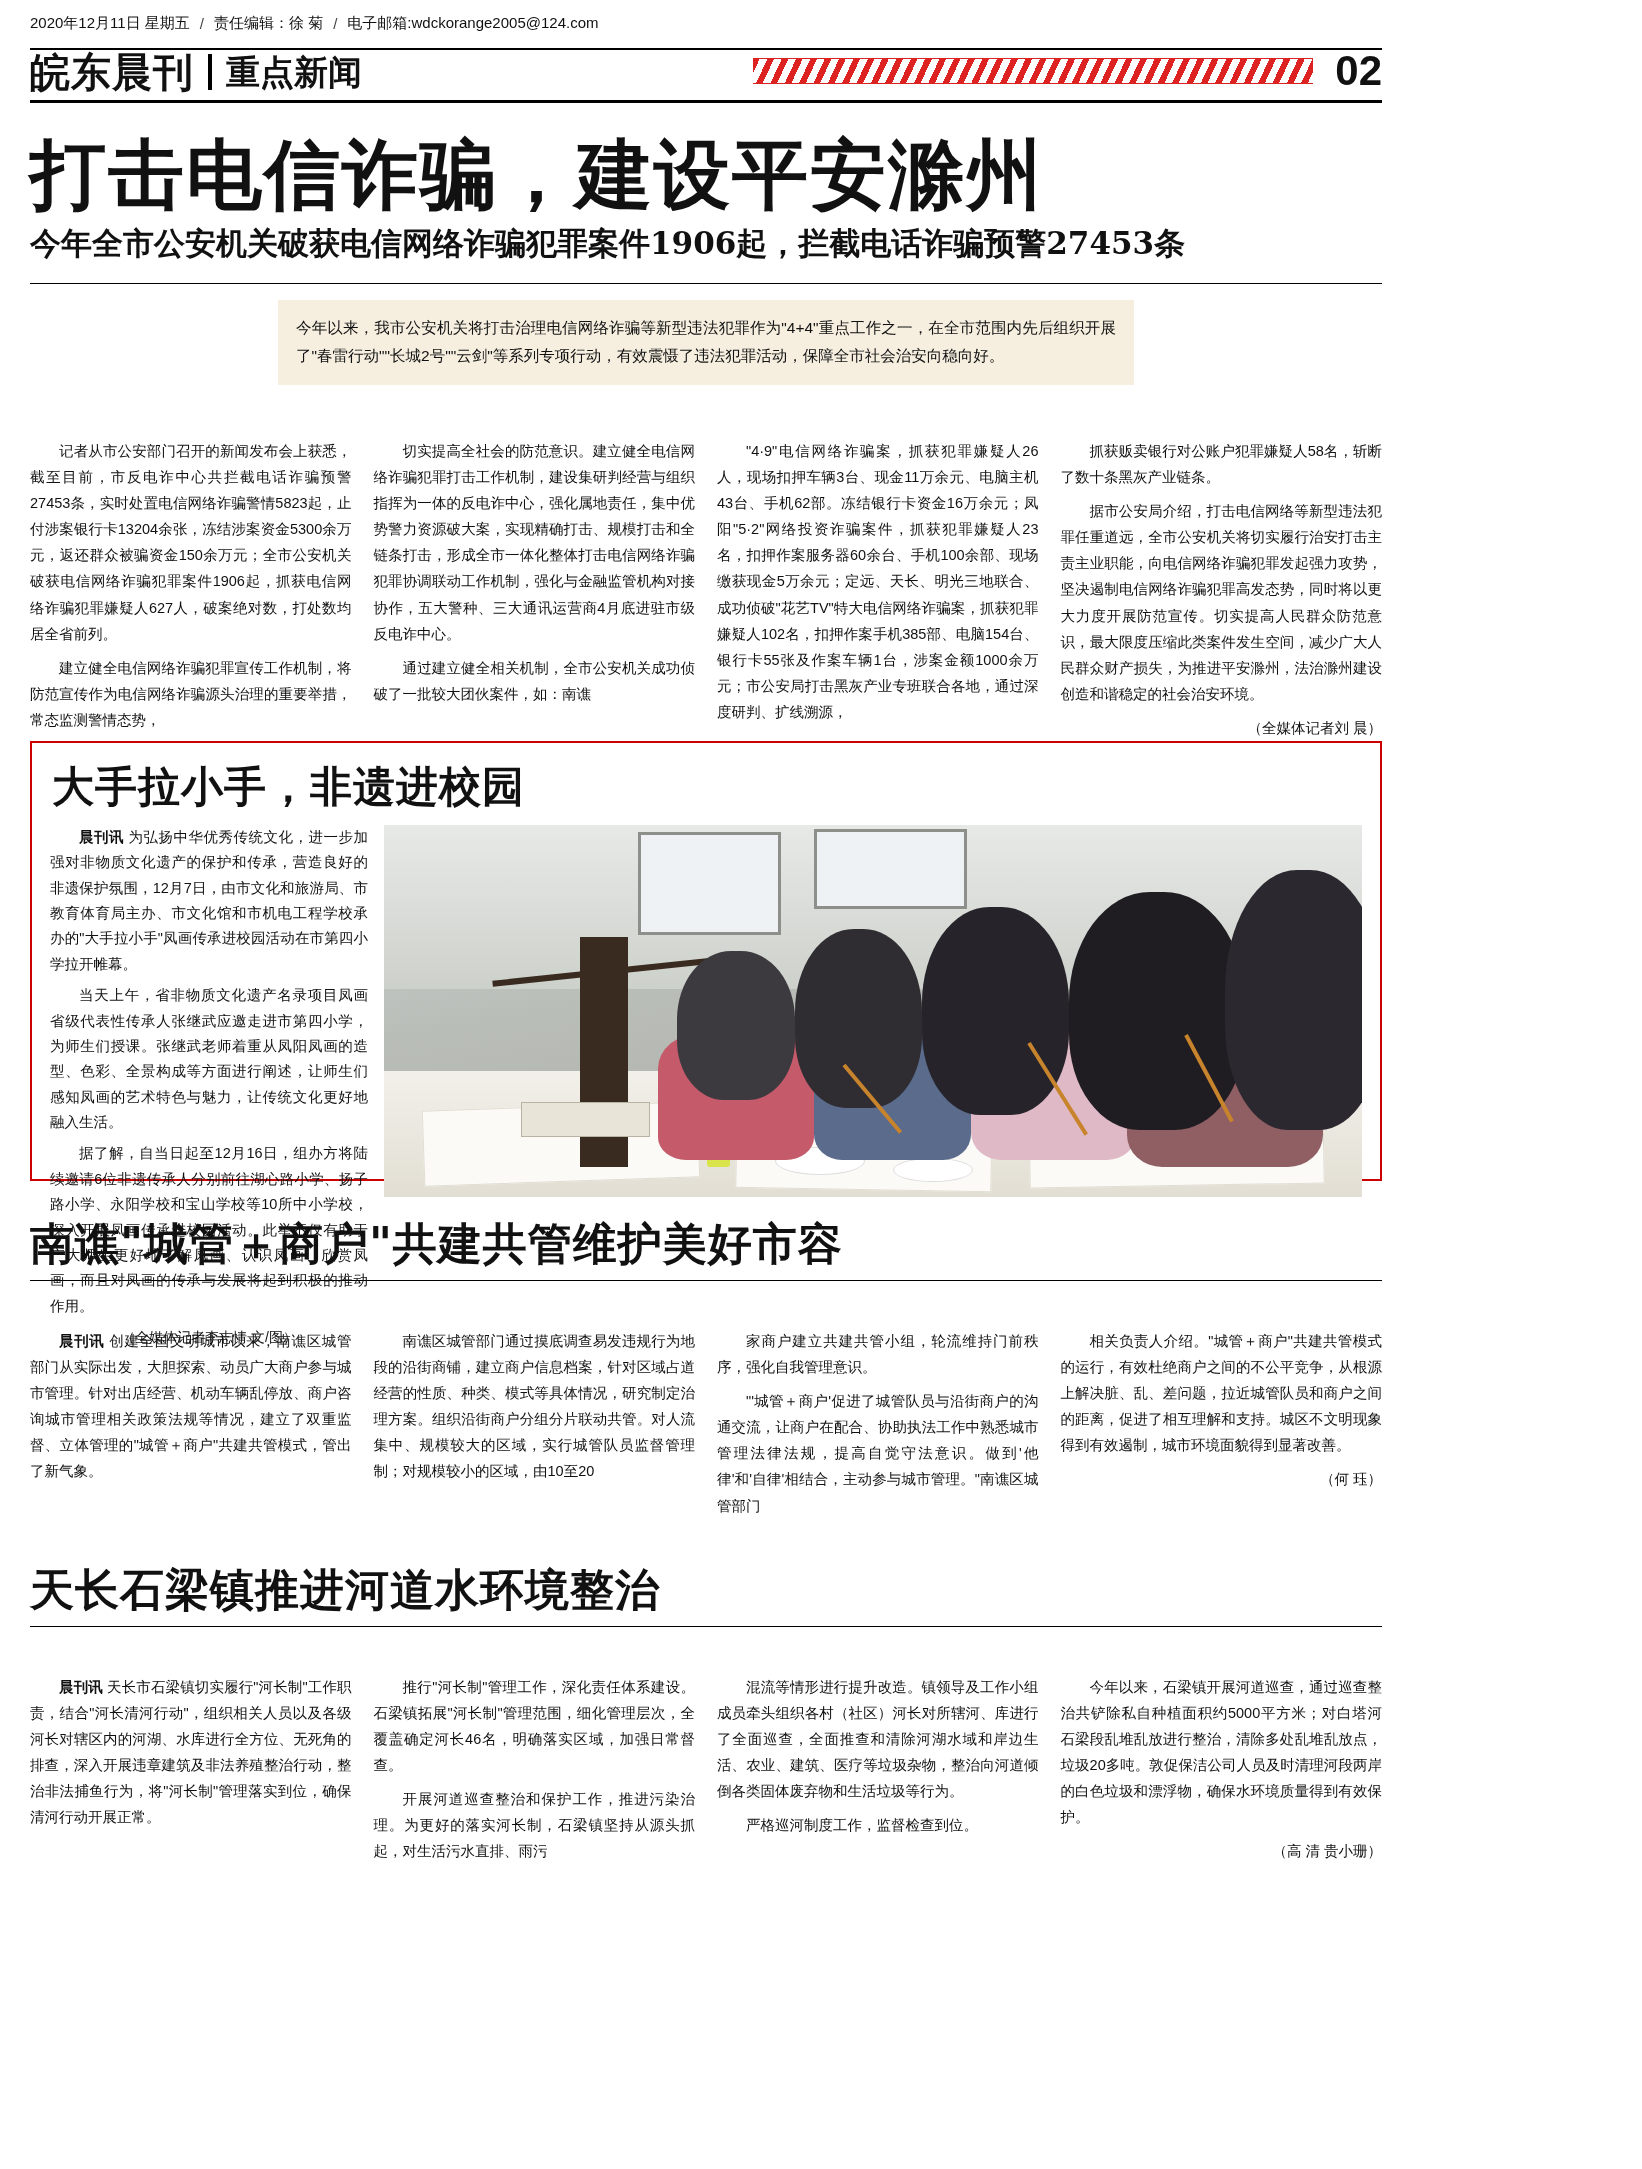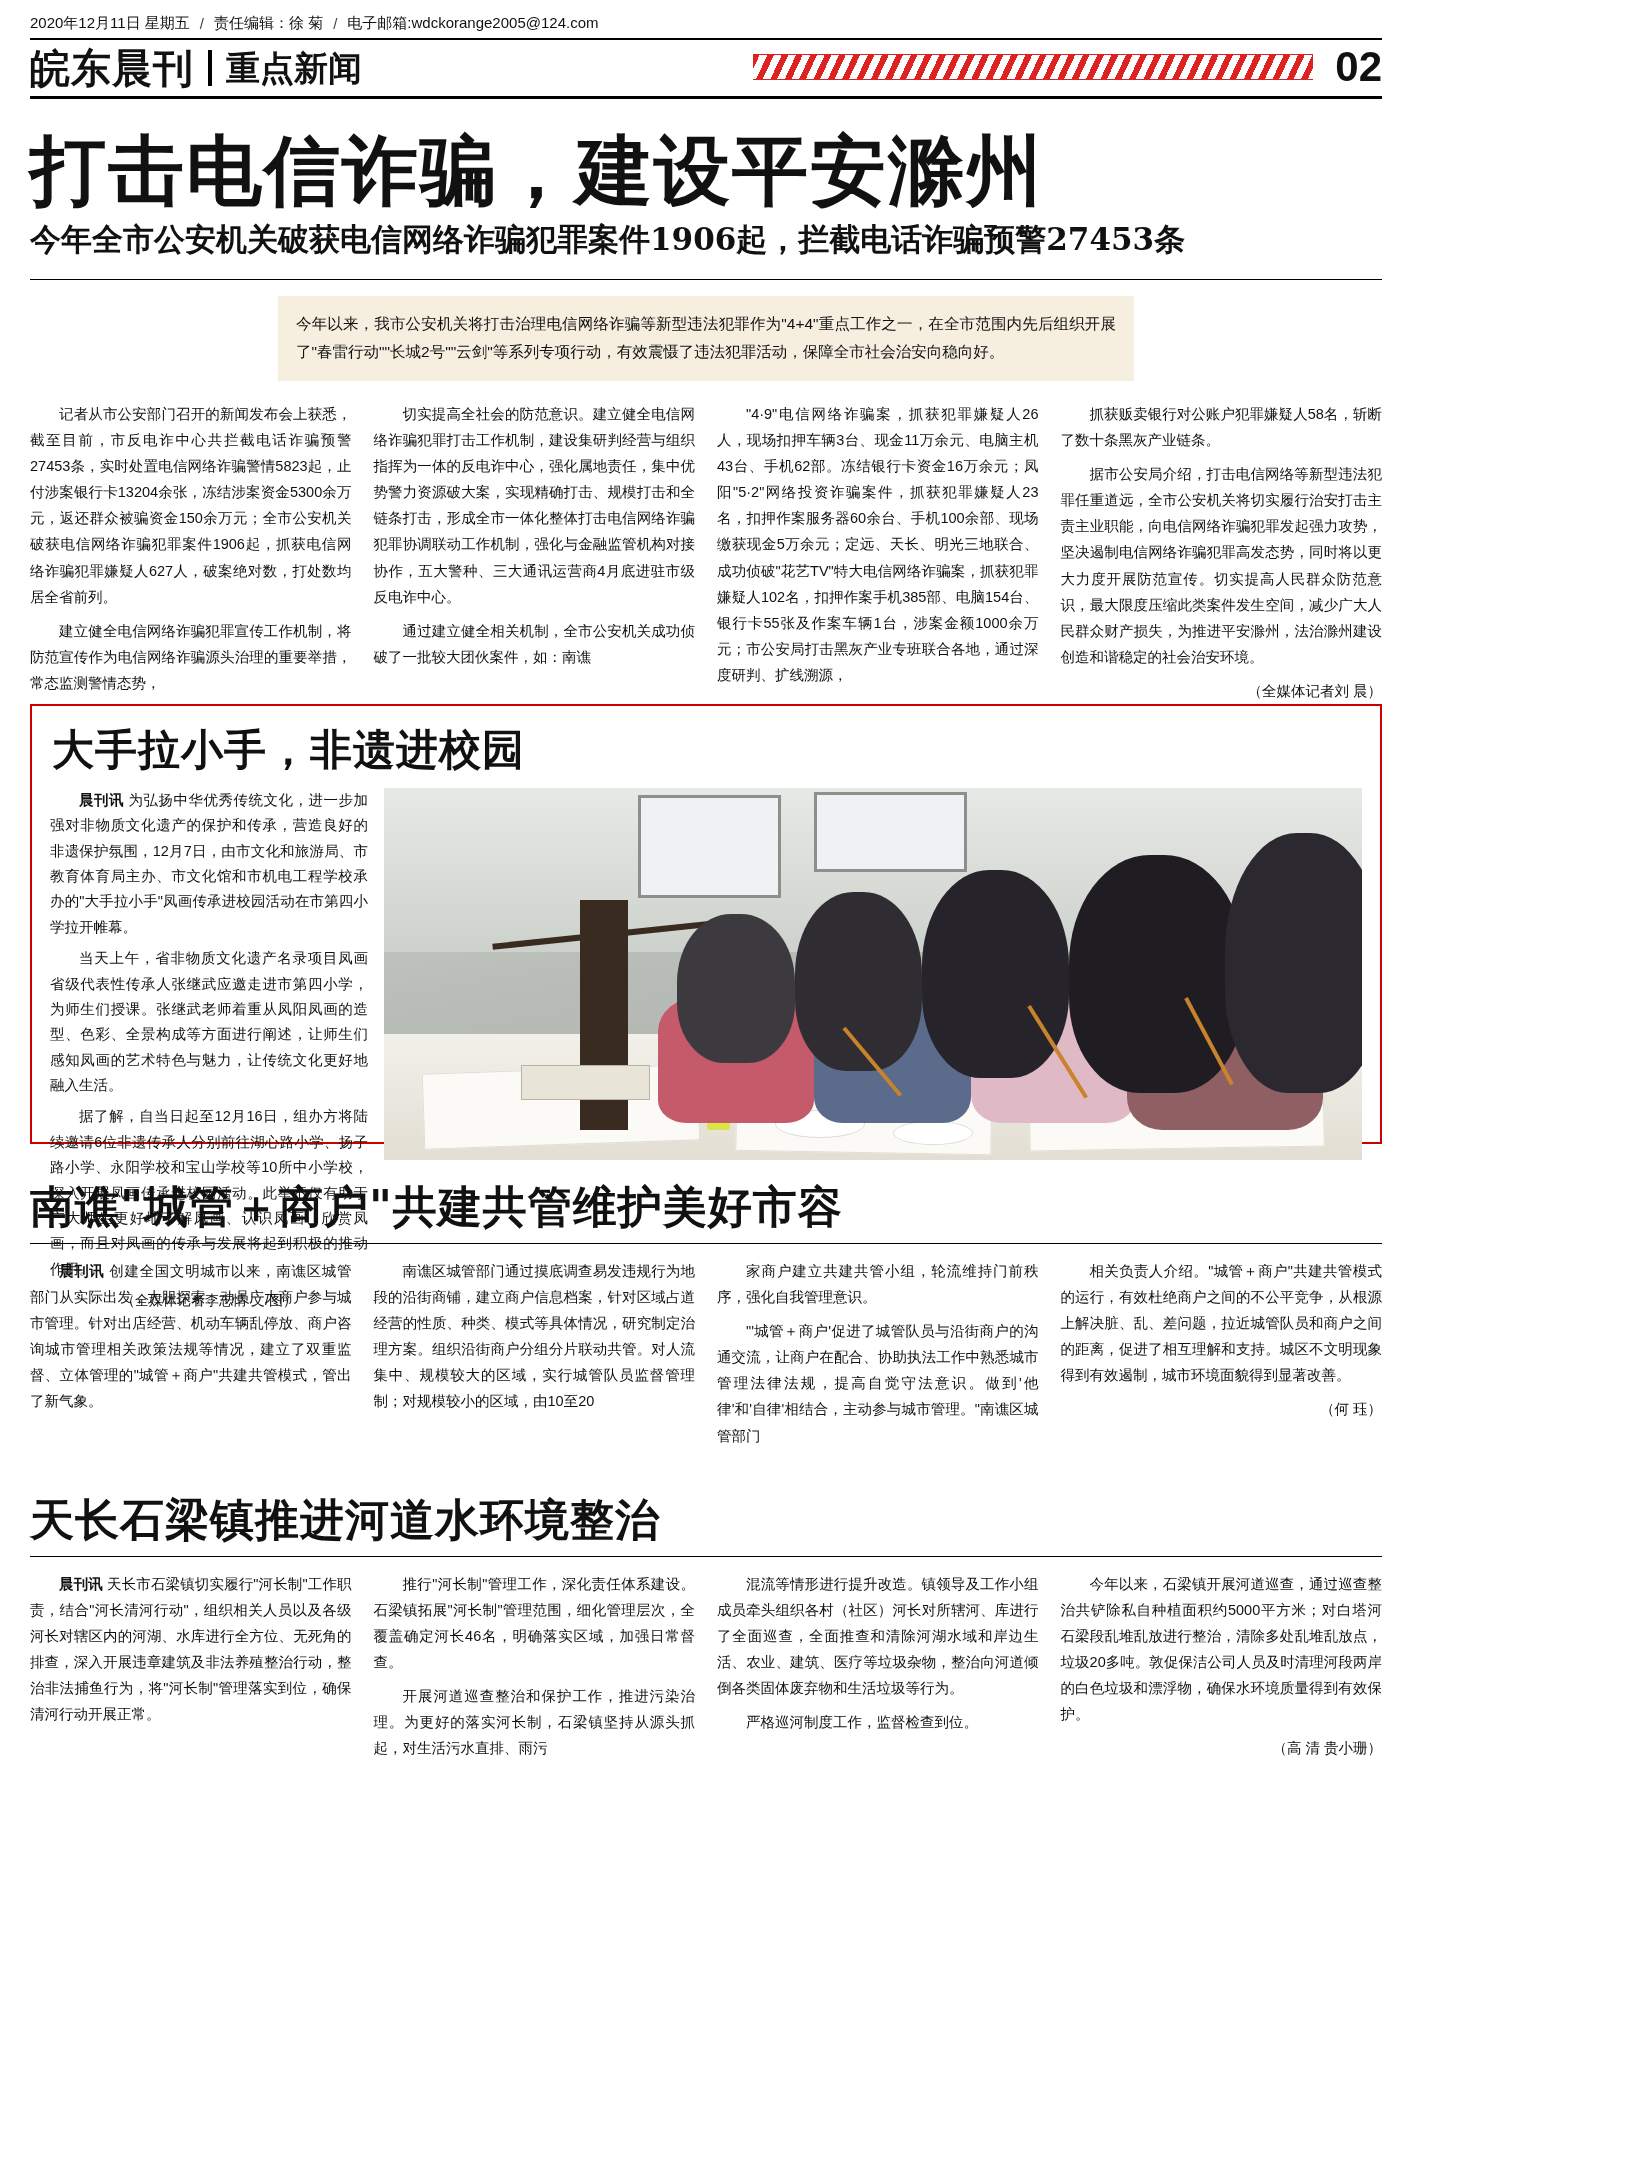--- a/index.html
+++ b/index.html
@@ -34,22 +34,21 @@
   }
   .topline .sep {
     margin: 0 10px;
     color: #444;
   }
   .masthead {
     display: flex;
     align-items: flex-end;
     justify-content: space-between;
     border-top: 2px solid #000;
-    margin-top: 5px;
-    padding-top: 6px;
+    margin-top: 15px;
   }
   .masthead-left {
     display: flex;
     align-items: center;
   }
   .paper-name {
     font-size: 40px;
     font-weight: bold;
     letter-spacing: 1px;
     font-family: "DejaVu Serif", serif;
@@ -130,20 +129,21 @@
   .cols4 {
     display: flex;
     gap: 22px;
   }
   .col {
     flex: 1;
     font-size: 14.5px;
     line-height: 1.8;
     text-align: justify;
     font-family: "Liberation Sans", sans-serif;
+    margin-top: 33px;
   }
   .col p {
     margin: 0 0 8px 0;
     text-indent: 2em;
   }
   .byline {
     text-align: right;
     margin-top: 4px;
     font-size: 14.5px;
   }

